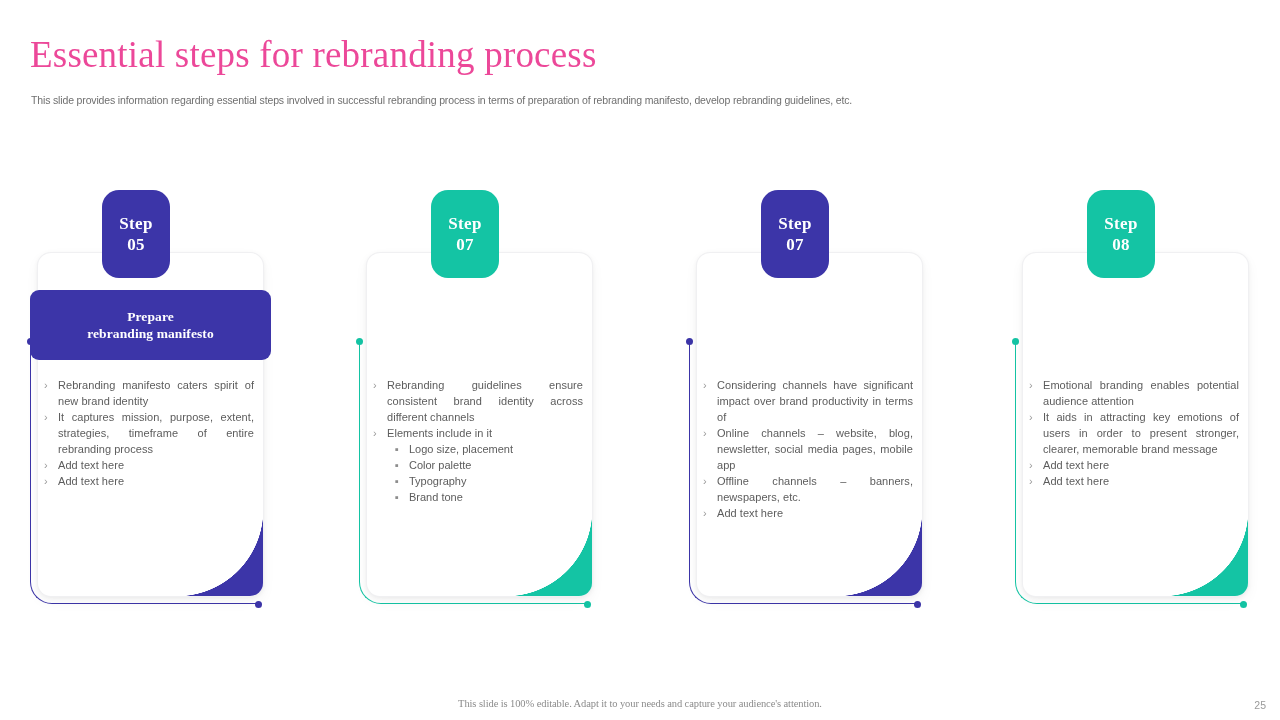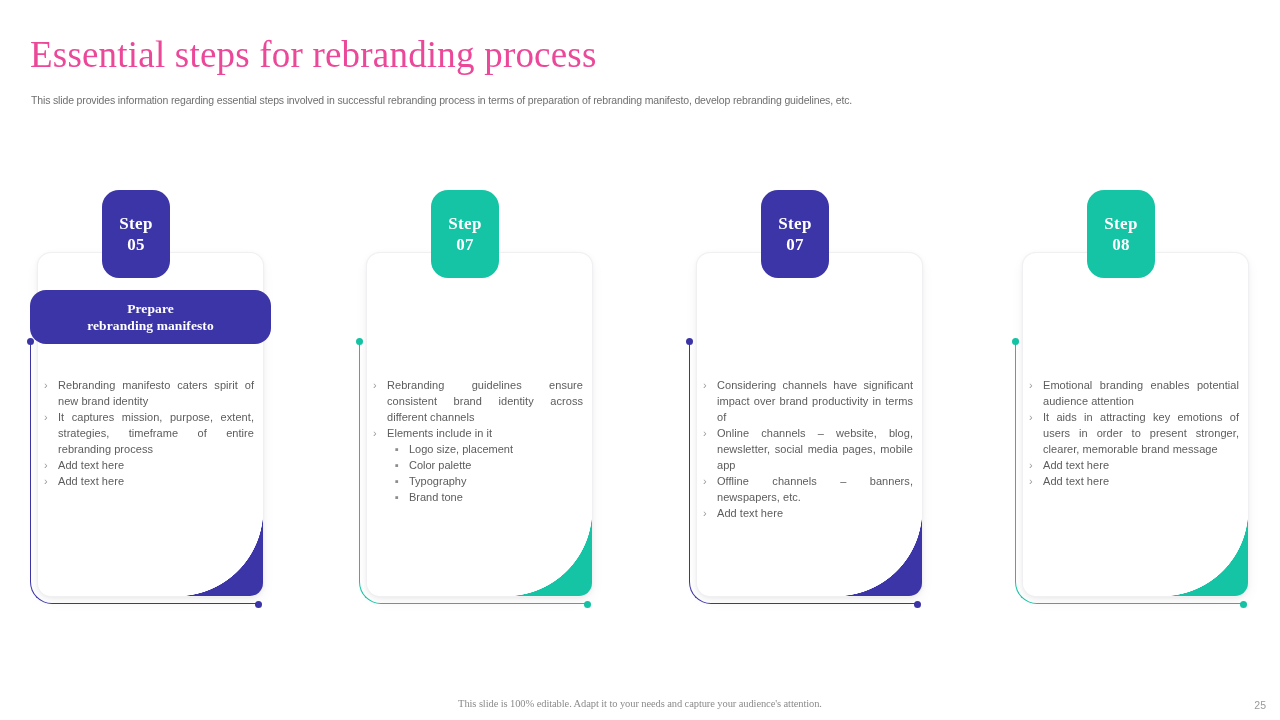--- a/index.html
+++ b/index.html
@@ -132,32 +132,32 @@
     z-index: 4;
   }
 
   
   .title-pill {
     position: absolute;
     left: 0px;
     top: 100px;
     width: 241px;
     min-height: 43px;
-    border-radius: 16px;
+    border-radius: 9px;
     background: var(--accent);
     color: #ffffff;
     font-family: "Liberation Serif", serif;
     font-weight: 700;
     font-size: 13.5px;
     line-height: 17px;
     display: flex;
     align-items: center;
     justify-content: center;
     text-align: center;
-    padding: 10px 10px;
+    padding: 18px 10px;
     z-index: 3;
     letter-spacing: 0.1px;
   }
 
   
   .bullets {
     position: absolute;
     left: 12px;
     top: 187px;
     width: 212px;

